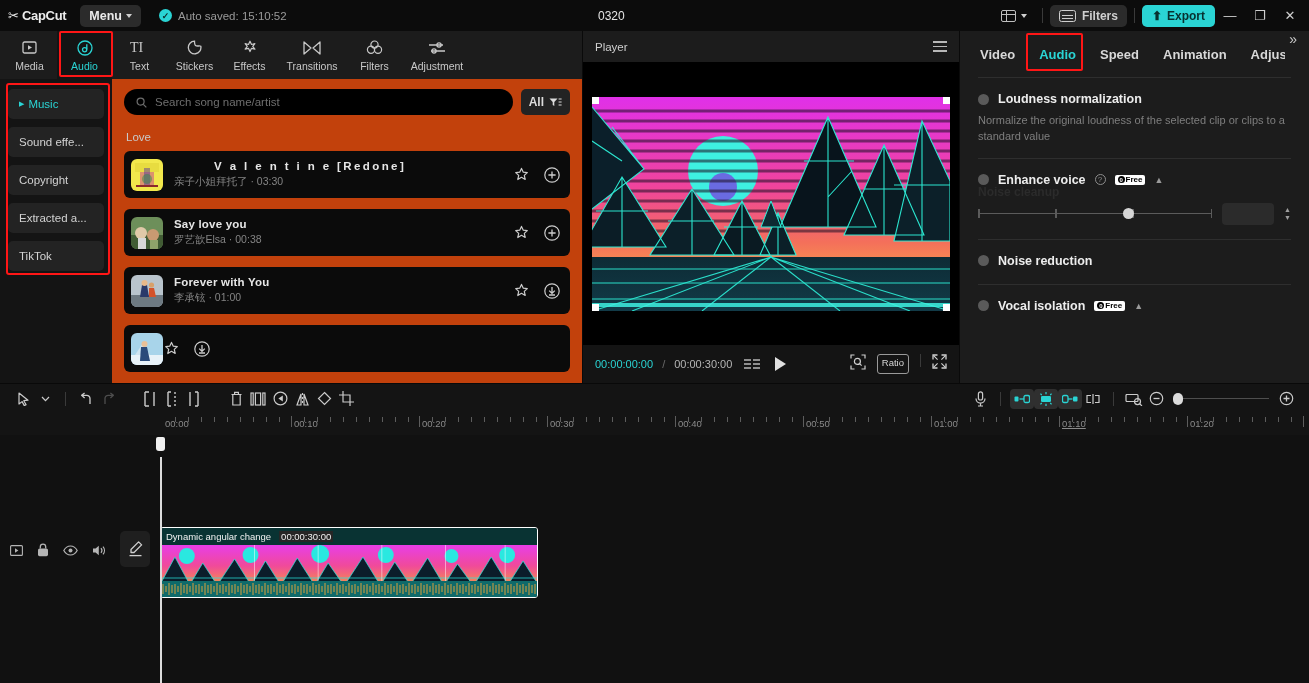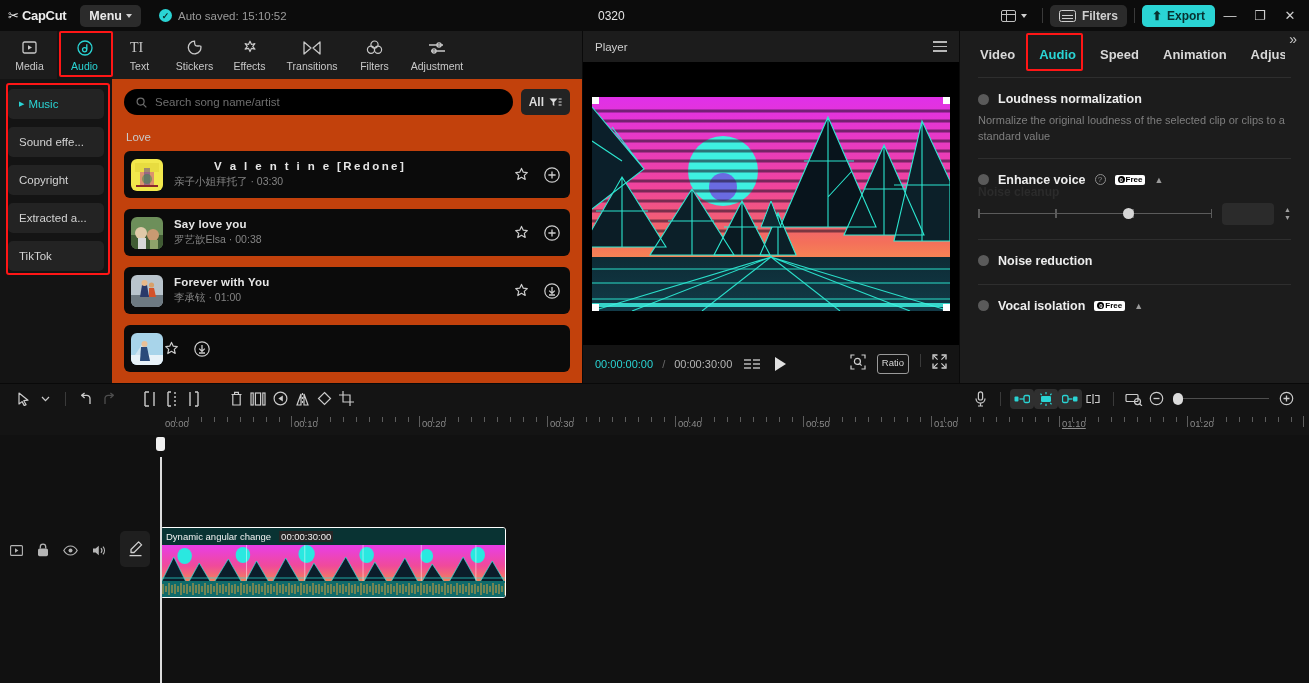--- a/index.html
+++ b/index.html
@@ -162,21 +162,21 @@
 
   .timeline { flex: 1; background: #111111; display: flex; flex-direction: column; min-height: 0; position: relative; }
   .ruler { height: 22px; background: #141414; position: relative; overflow: hidden; }
   .ruler .rlabel { position: absolute; top: 5px; font-size: 9.5px; color: #8a8a8a; white-space: nowrap; }
   .ruler .rtick { position: absolute; top: 3px; width: 1px; background: #5d5d5d; }
   .tracks { flex: 1; position: relative; overflow: hidden; }
   .trackctrl { position: absolute; left: 10px; top: 108px; display: flex; align-items: center; gap: 14px; color: #b5b5b5; }
   .tc-ic { cursor: pointer; display: flex; align-items: center; justify-content: center; }
   .editbtn { position: absolute; left: 120px; top: 96px; width: 30px; height: 36px; background: #1f1f1f; border-radius: 5px; display: flex; align-items: center; justify-content: center; cursor: pointer; }
   .clip {
-    position: absolute; left: 160px; top: 92px; width: 346px; height: 71px;
+    position: absolute; left: 160px; top: 92px; width: 378px; height: 71px;
     border: 1.5px solid #ffffff; border-radius: 3px; overflow: hidden; cursor: pointer; background: #000;
   }
   .clip-head { position: absolute; top: 0; left: 0; right: 0; height: 17px; background: rgba(10,60,60,0.85); display: flex; align-items: center; gap: 8px; padding-left: 5px; z-index: 4; }
   .clip-name { font-size: 9.5px; color: #f0f0f0; white-space: nowrap; }
   .clip-dur { font-size: 9.5px; color: #f0f0f0; background: #262626; padding: 0 2px; }
   .clip-film { position: absolute; top: 17px; left: 0; right: 0; height: 38px; display: flex; }
   .clip-wave { position: absolute; bottom: 0; left: 0; right: 0; height: 16px; background: #116868; overflow: hidden; }
   .playhead { position: absolute; top: 0; bottom: 0; width: 1.5px; background: #dcdcdc; left: 160px; z-index: 12; }
   .playhead-cap { position: absolute; top: -20px; left: -4px; width: 9px; height: 14px; background: #f0f0f0; border-radius: 2px 2px 3px 3px; }
   .ph-wrap { position: absolute; left: 160px; top: 22px; bottom: 0; z-index: 12; }

